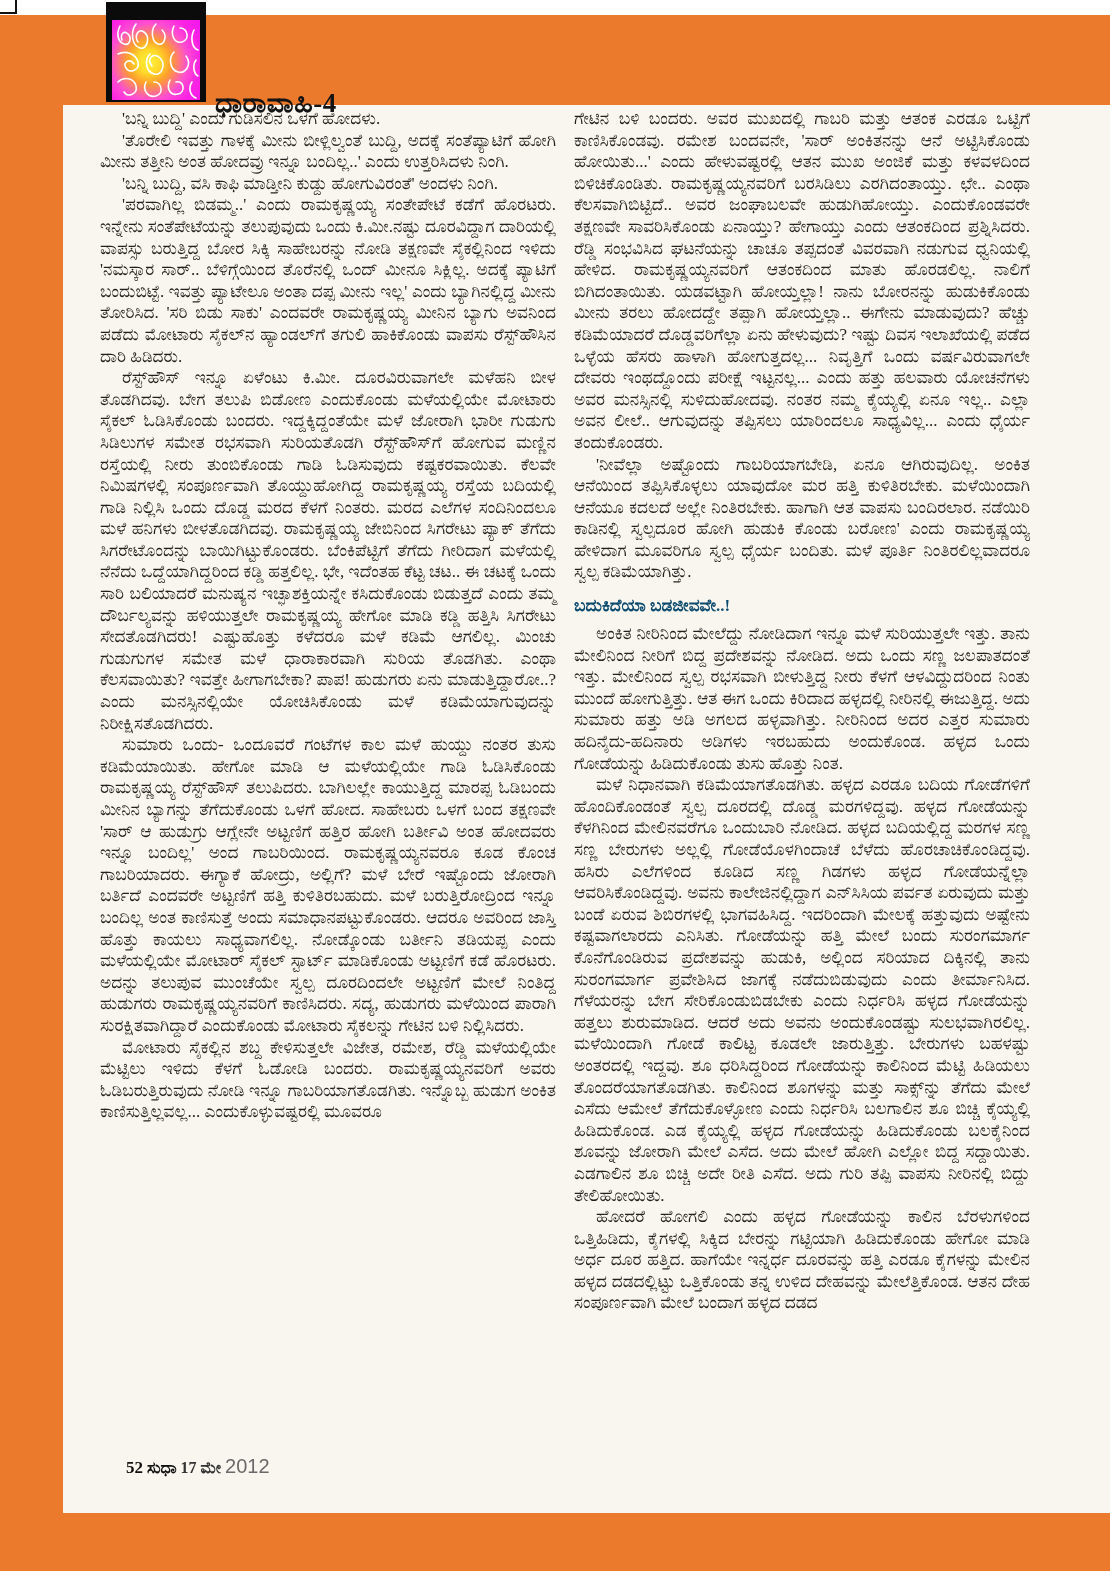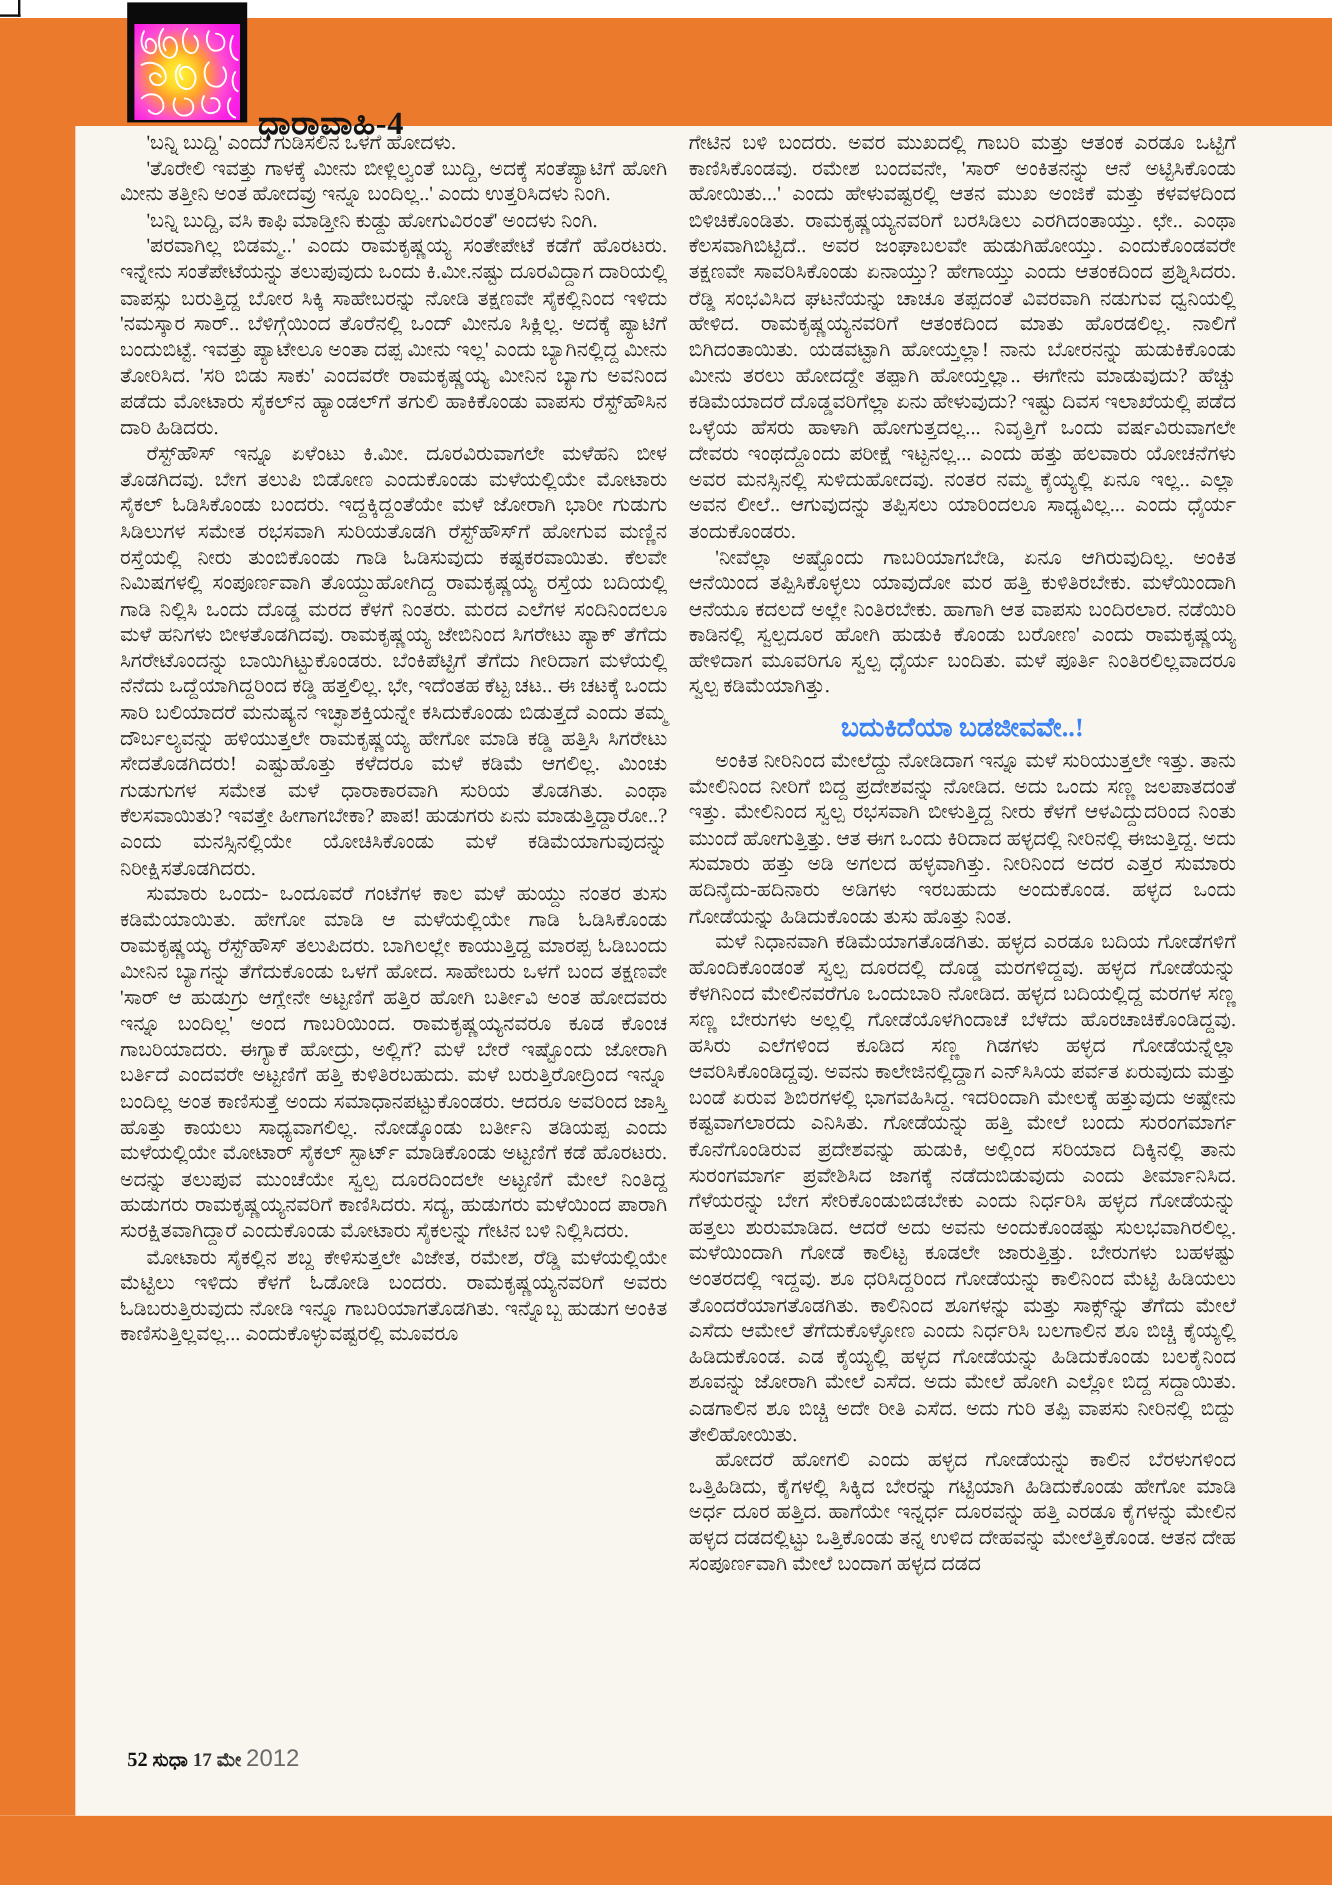--- a/index.html
+++ b/index.html
@@ -24,24 +24,24 @@
   .logo-art svg{display:block;width:88px;height:80px;}
   
   .serial-title{left:215px;top:60px;font-size:27px;font-weight:bold;color:#141414;letter-spacing:0.5px;margin-top:28px;}
   
   .col{position:absolute;width:456px;text-align:justify;color:#221f1c;
        font-size:17px;line-height:21.6px;}
   .col1{left:100px;top:108px;height:1340px;}
   .col2{left:574px;top:108px;height:1340px;}
   .col p{margin:0;}
   .col p.ind{text-indent:22px;}
-  .subhead{font-weight:bold;font-size:22px;line-height:26px;margin:10px 0 4px 0;color:#3b82f6;text-align:center;}
+  .subhead{font-weight:bold;font-size:17px;line-height:26px;margin:10px 0 4px 0;color:#0c4a6e;text-align:left;}
   
   .footer{left:106px;top:1455px;font-size:16px;color:#2a2a2a;}
-  .footer .pg{font-weight:bold;font-size:17px;color:#111;}
+  .footer .pg{font-weight:bold;font-size:17px;color:#111;margin-left:20px;}
   .footer .mag{font-weight:bold;color:#111;}
   .footer .date{font-weight:bold;color:#333;text-align:right;}
   .footer .year{color:#6a6a6a;font-family:"Liberation Sans",sans-serif;font-size:20px;}
 </style>
 </head>
 <body>
 
 <div class="abs top-white-strip"></div>
 <div class="abs orange-band"></div>
 <div class="abs left-orange"></div>

